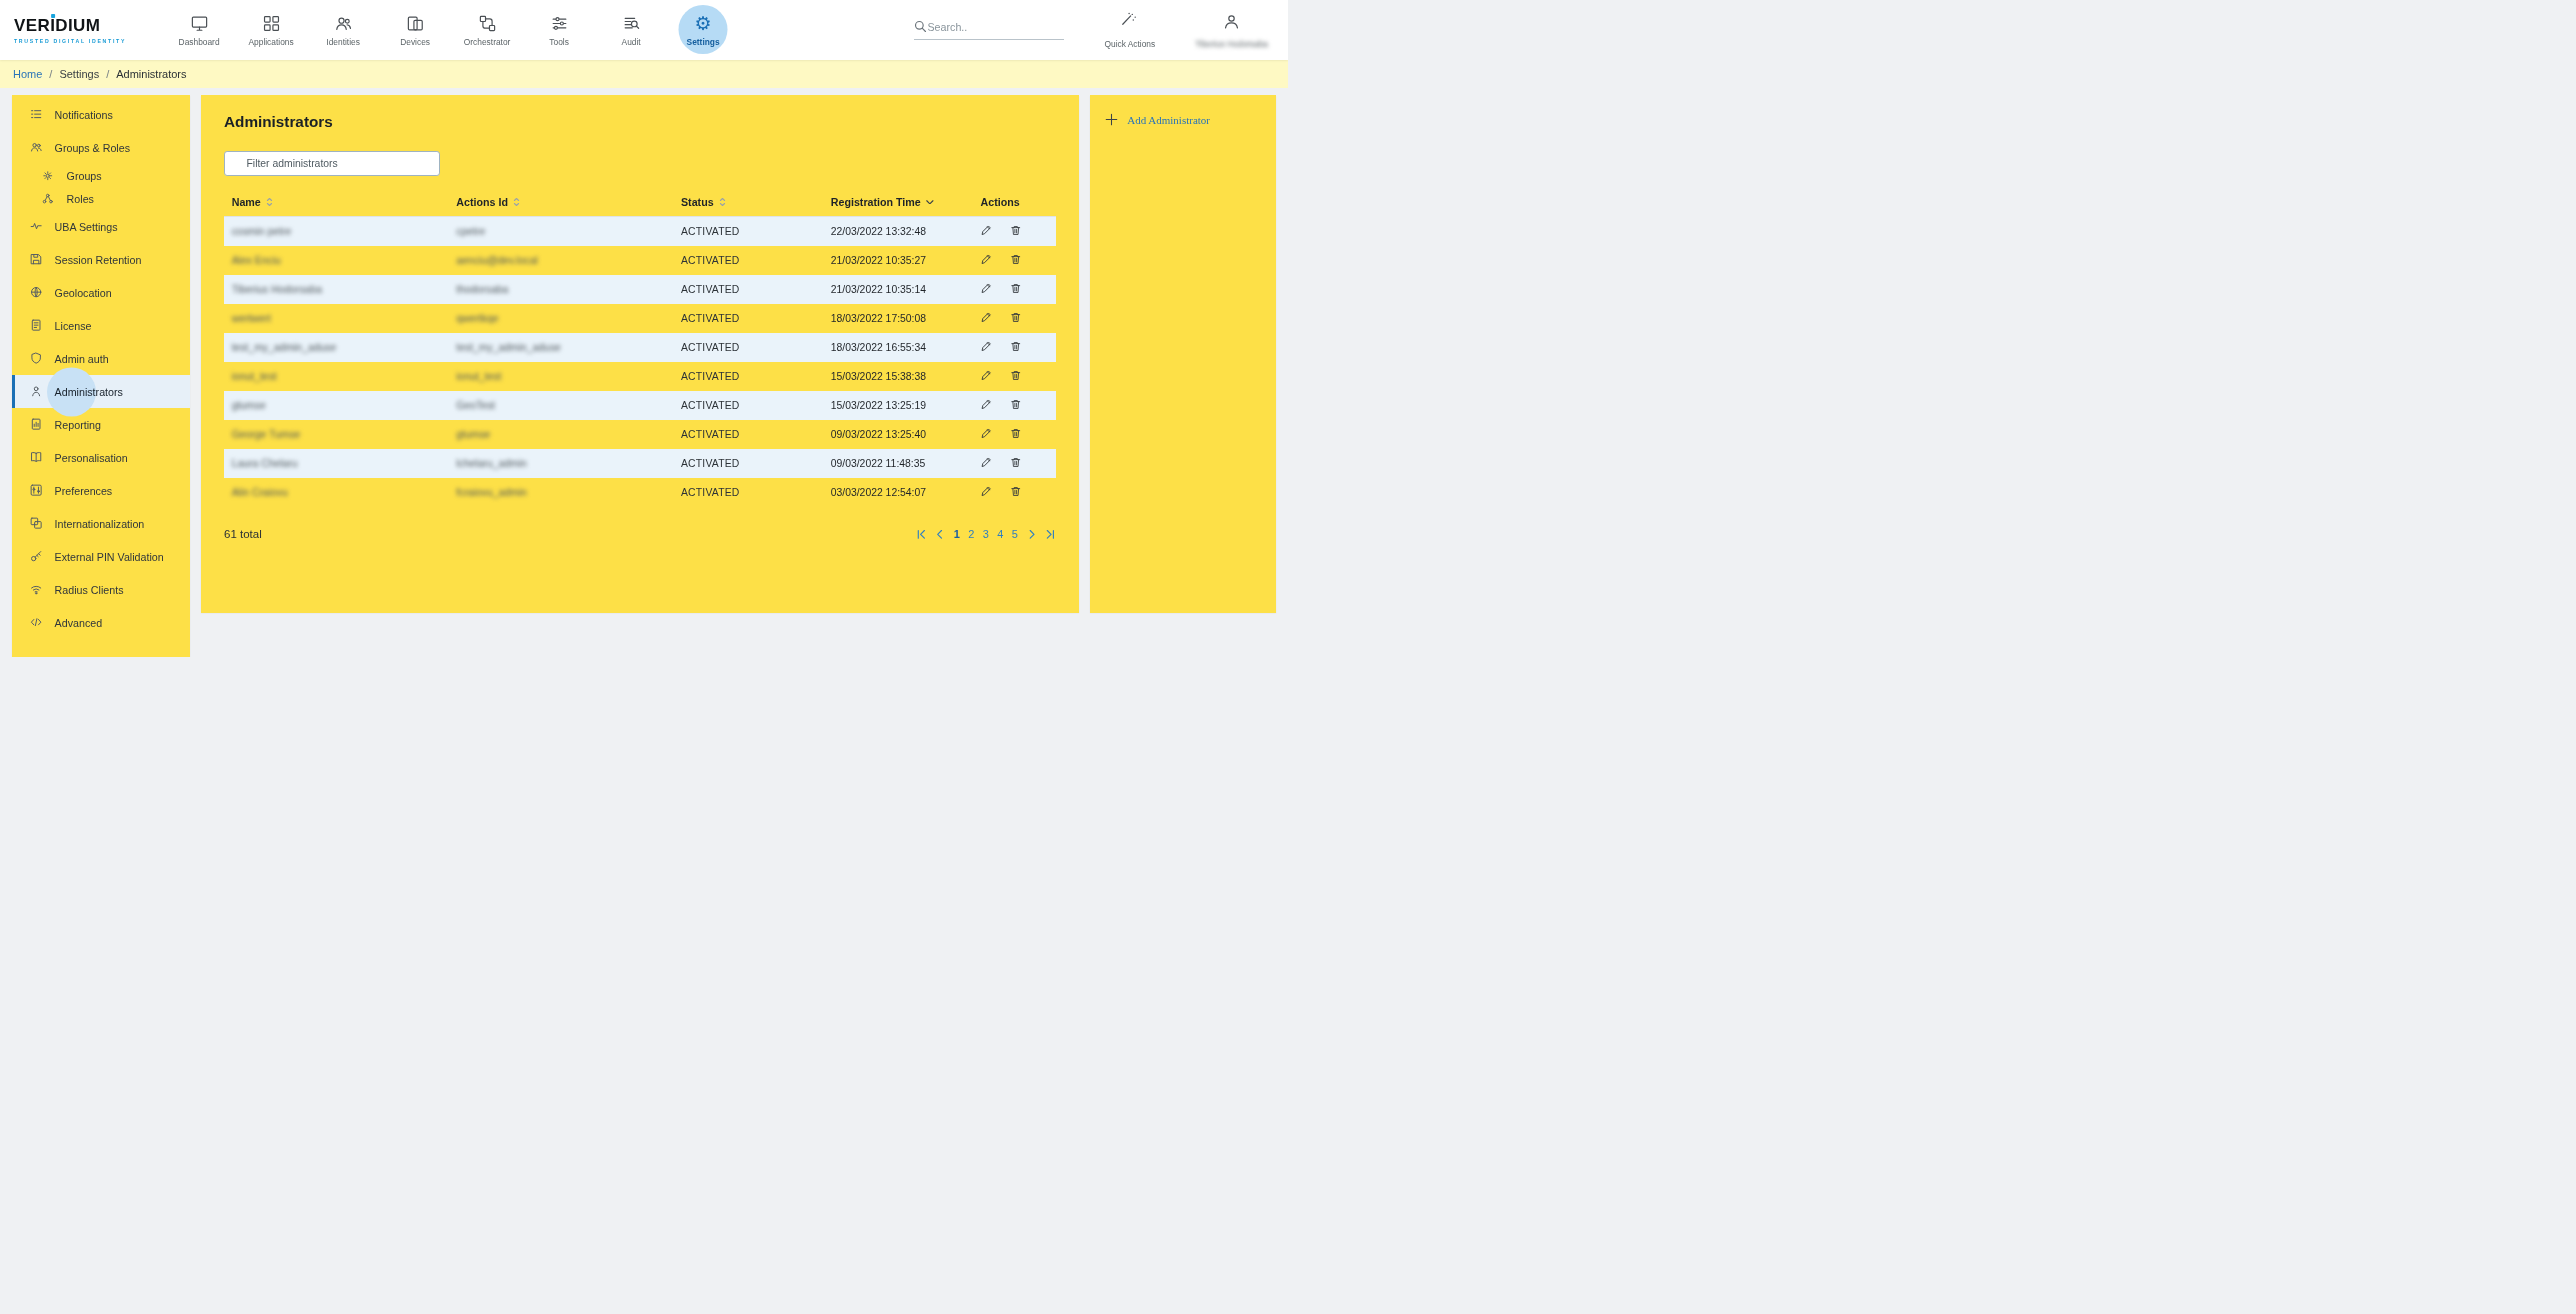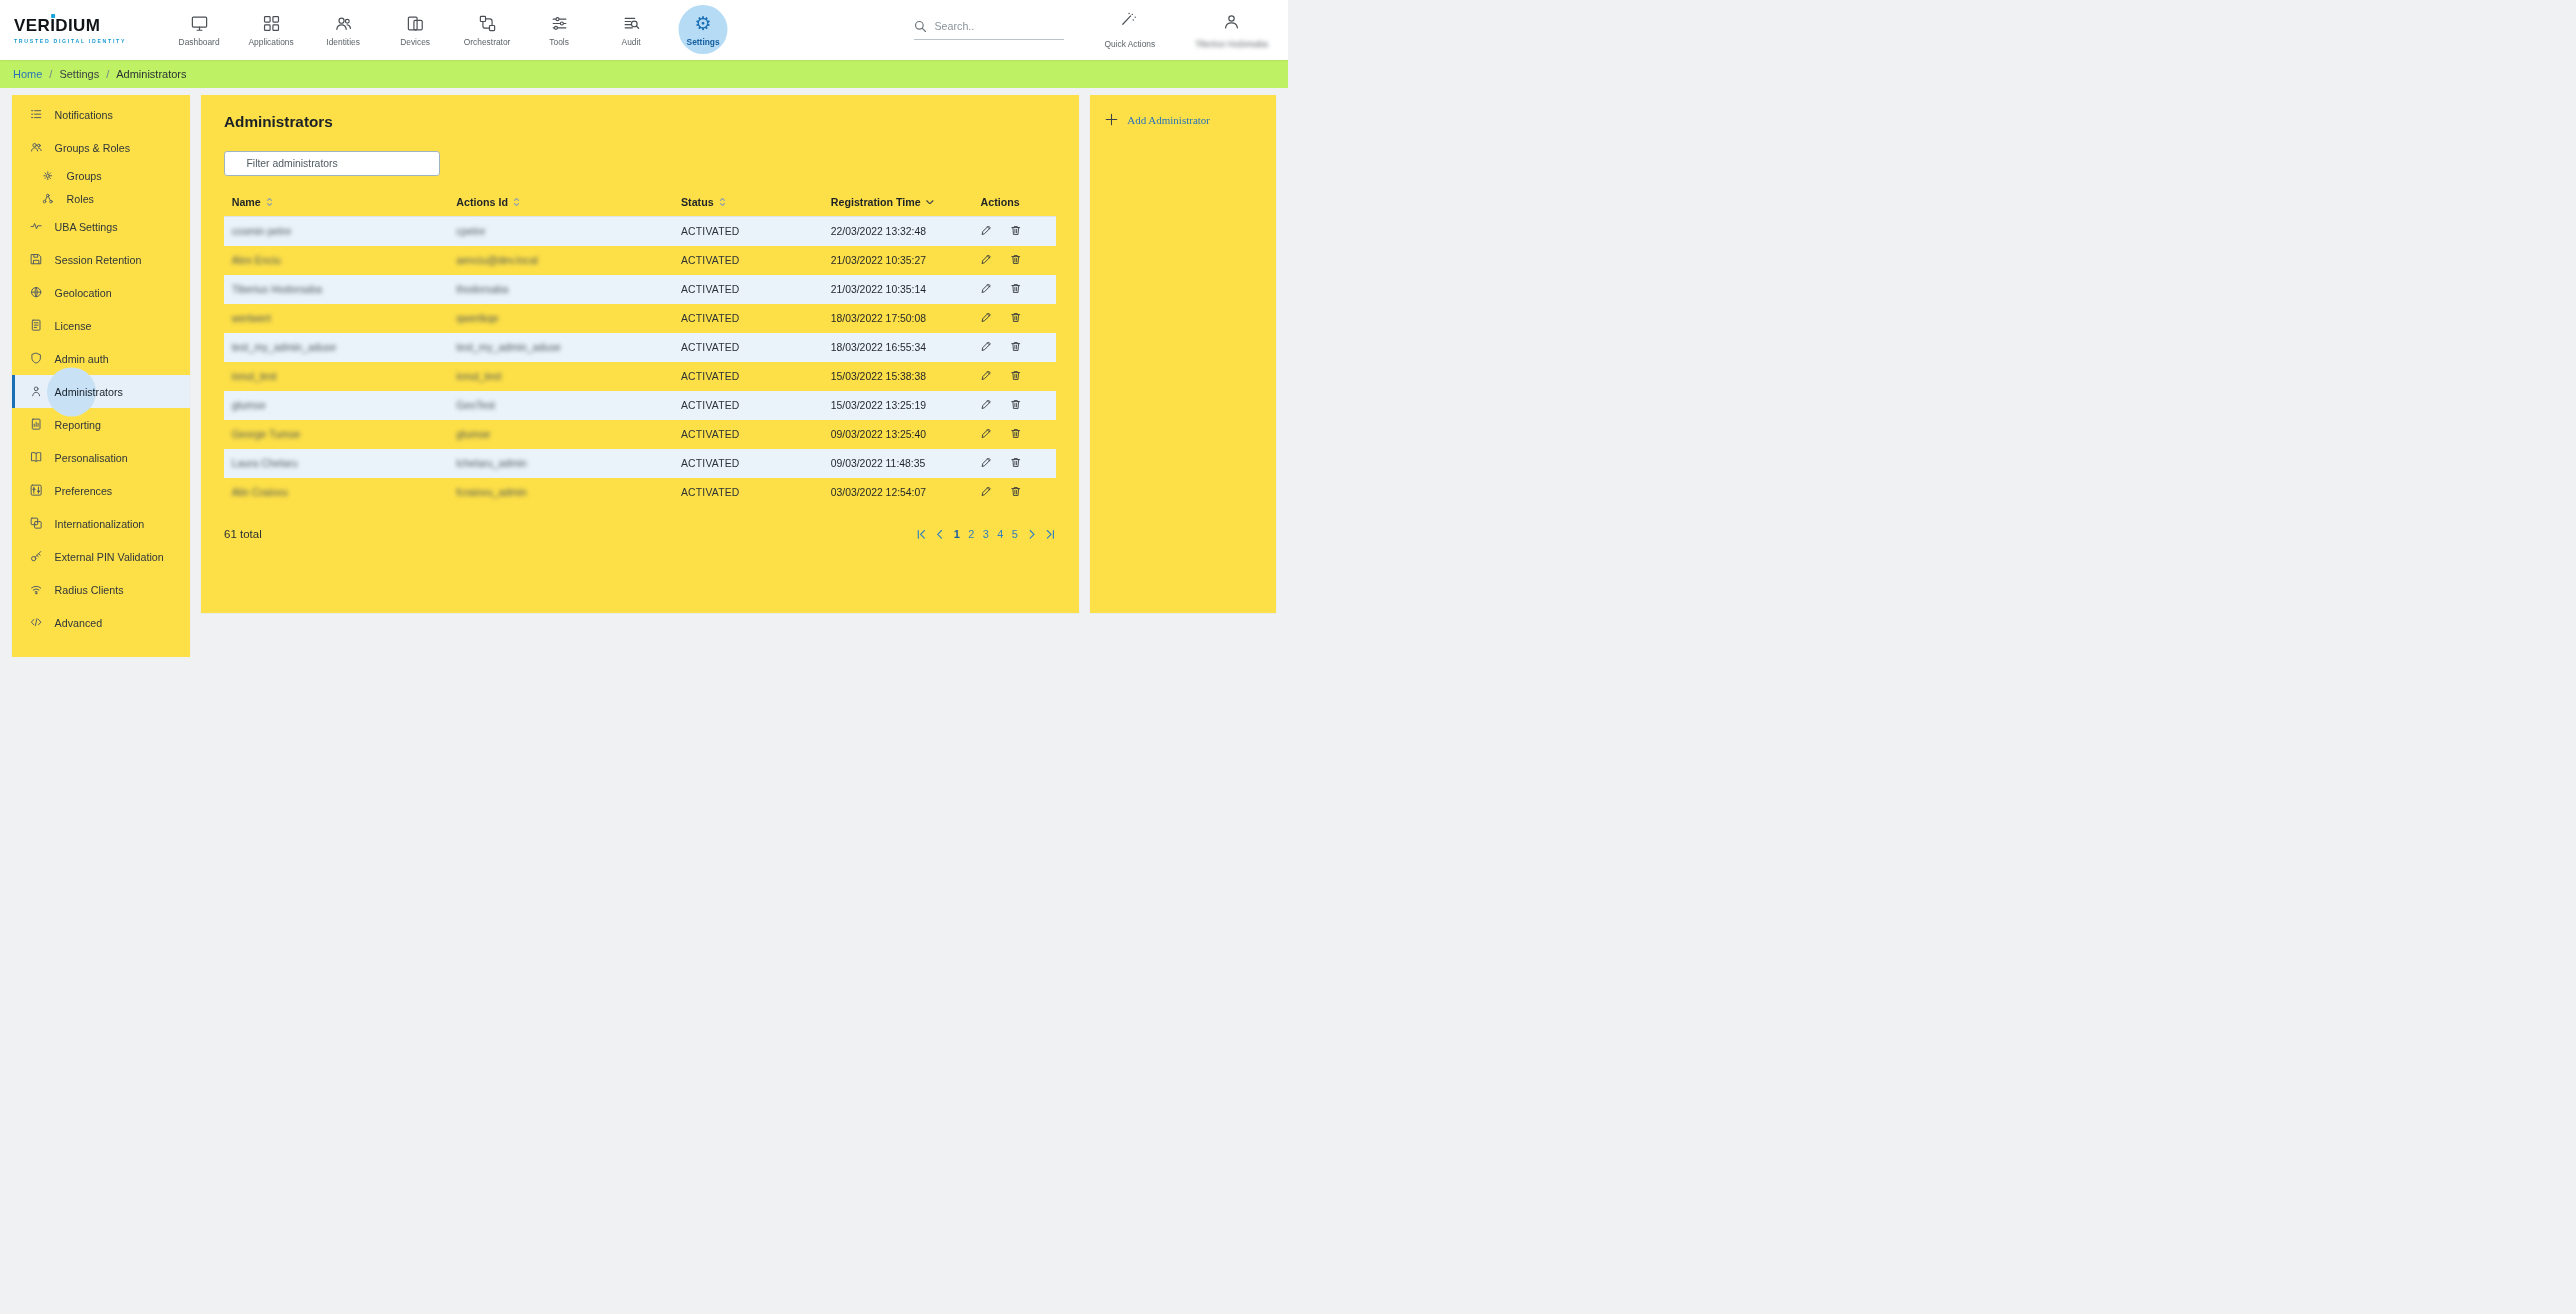--- a/index.html
+++ b/index.html
@@ -28,34 +28,34 @@
     align-items:center; justify-content:center; cursor:pointer; }
   .nav-item .nicon{ height:21px; display:flex; align-items:center; z-index:1; }
   .nav-item .nicon svg{ stroke:#4a4f54; fill:none; stroke-width:1.5; stroke-linecap:round; stroke-linejoin:round; }
   .nav-item .nlabel{ font-size:8.4px; color:#5c6468; margin-top:3.8px; z-index:1; }
   .nav-item.active::before{ content:''; position:absolute; top:5.4px; left:50%; transform:translateX(-50%);
     width:49px; height:49px; border-radius:50%; background:#b6dbf5; }
   .nav-item.active .nlabel{ color:#145e9e; font-weight:bold; }
   .gear-glyph{ font-size:19px; line-height:1; color:#1a6fb5; }
 
   .top-right{ margin-left:auto; display:flex; align-items:center; }
-  .searchbox{ display:flex; align-items:flex-start; gap:7px; border-bottom:0.8px solid #b9c3ca;
+  .searchbox{ display:flex; align-items:center; border-bottom:0.8px solid #b9c3ca;
     padding-bottom:5.4px; width:150px; }
   .searchbox svg{ stroke:#6a737a; fill:none; stroke-width:1.5; stroke-linecap:round; }
   .searchbox input{ border:none; outline:none; font-size:10.7px; width:115px; background:transparent;
     font-family:inherit; color:#333; }
   .searchbox input::placeholder{ color:#8a959c; }
   .top-mini{ display:flex; flex-direction:column; align-items:center; margin-left:40px; cursor:pointer; }
   .top-mini svg{ stroke:#4a4f54; fill:none; stroke-width:1.5; stroke-linecap:round; stroke-linejoin:round; }
   .top-mini .nlabel{ font-size:8.4px; color:#5c6468; margin-top:8px; }
   .blurred{ filter:blur(2.3px); }
 
   
   .breadcrumb{ height:28px; display:flex; align-items:center; gap:7px; padding:0 13px;
-    font-size:11px; background:#bef264; }
+    font-size:11px; background:#fef9c3; }
   .bc-home{ color:#2a74b8; cursor:pointer; }
   .bc-sep{ color:#778086; }
   .bc-mid{ color:#3a4045; }
   .bc-last{ color:#2b3135; }
 
   
   .content{ display:flex; gap:10.7px; padding:7px 12.3px 0; align-items:flex-start; }
   .card{ background:#fde047; box-shadow:0 0.8px 1.5px rgba(0,0,0,.07); }
 
   

